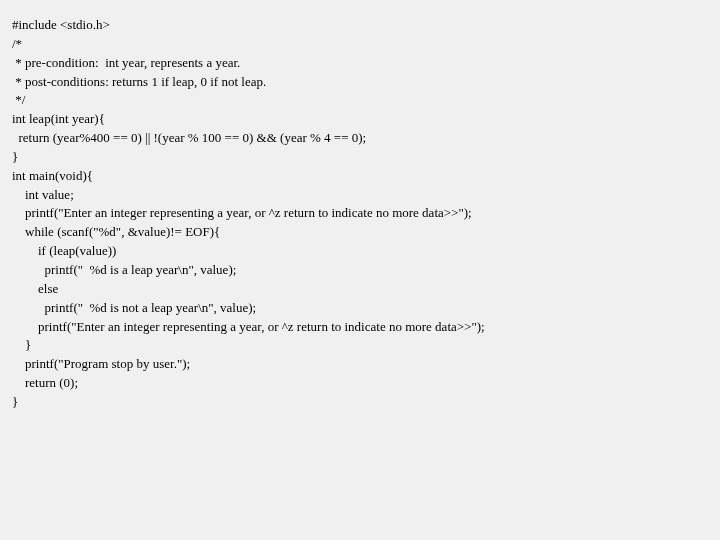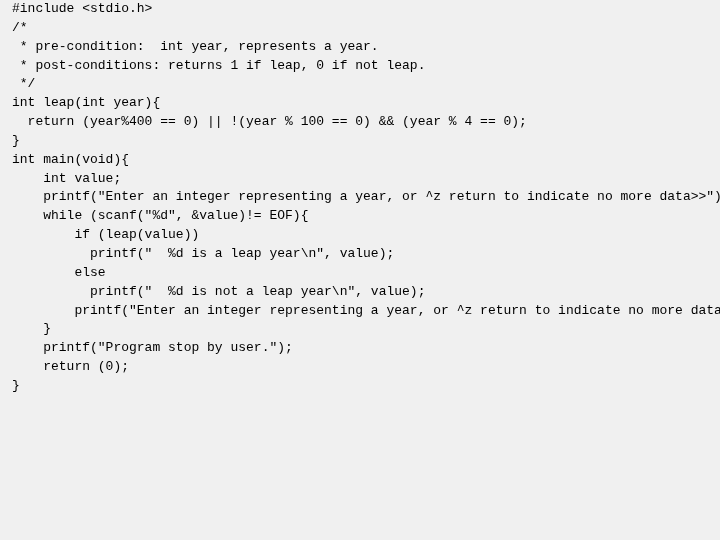--- a/index.html
+++ b/index.html
@@ -14,25 +14,26 @@
       font-size: 13px;
       width: 720px;
       height: 540px;
       overflow: hidden;
     }
 
     .code-container {
       background-color: #f0f0f0;
       width: 720px;
       height: 540px;
-      padding: 0 12px;
+      padding: 16px 12px;
       overflow: hidden;
       color: #000000;
       line-height: 1.45;
       white-space: pre;
+      font-family: Liberation Serif, serif;
     }
 
     .code-line {
       display: block;
       white-space: pre;
     }
   </style>
 </head>
 <body>
 

